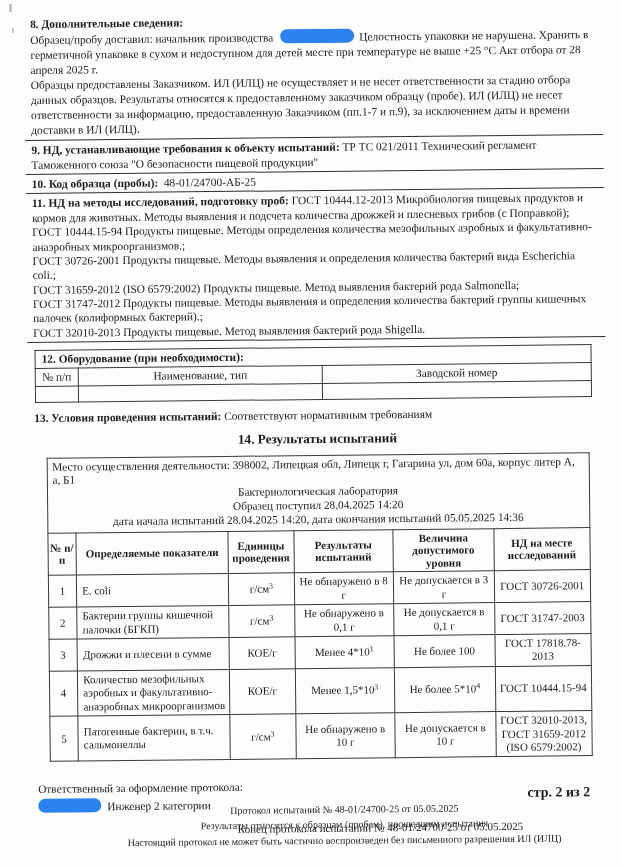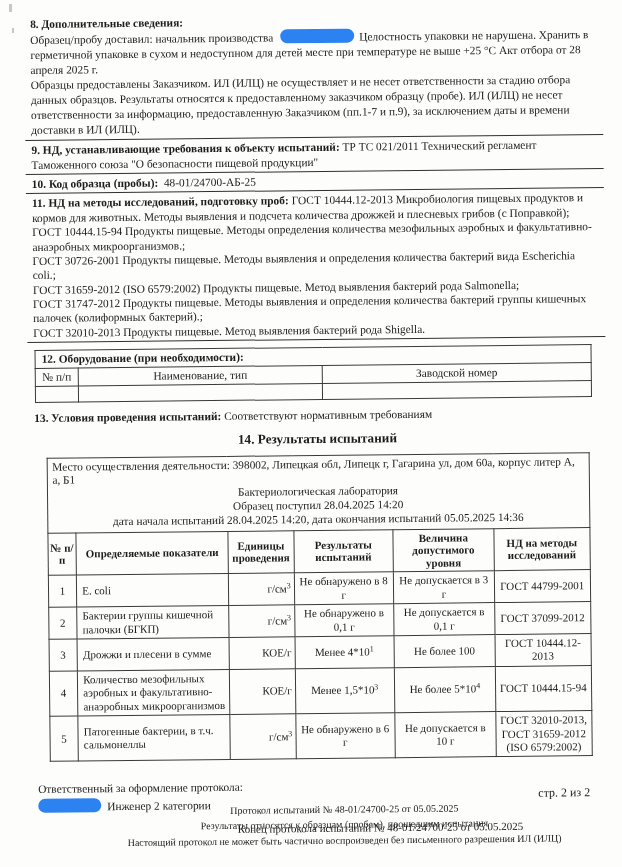--- a/index.html
+++ b/index.html
@@ -40,32 +40,32 @@
   .res-title{text-align:center;font-weight:bold;font-size:13.2px;margin:7px 0 7px 0;}
   
   .res-table{width:543px;margin:0 auto;font-size:11px;line-height:1.22;}
   .res-table td,.res-table th{border:1.2px solid #3a3a3a;padding:2px 3px;vertical-align:middle;}
   .res-table .meta-cell{padding:2px 5px 3px 5px;font-size:11.3px;}
   .meta-line{text-align:center;}
   .meta-line.first{text-align:left;}
   .res-table th{font-weight:bold;text-align:center;line-height:1.15;padding:2px 2px;}
   .col-n{width:26px;text-align:center;}
   .col-ind{width:163px;text-align:left;}
-  .col-unit{width:60px;text-align:right;}
+  .col-unit{width:60px;text-align:center;}
   .col-res{width:104px;text-align:center;}
   .col-allow{width:106px;text-align:center;}
   .col-method{width:96px;text-align:center;}
   .res-table td.col-ind{padding-left:5px;}
   sup{font-size:8px;line-height:0;vertical-align:4px;}
   
   .sign-block{margin:20px 0 0 0;}
   .sign-row{margin-top:2px;}
   .end-note{margin-top:9px;text-align:center;padding-left:118px;font-size:11px;}
   
-  .page-num{position:absolute;right:14px;bottom:56px;font-size:12px;}
+  .page-num{position:absolute;right:14px;bottom:56px;font-size:14px;font-weight:bold;}
   .footer{position:absolute;left:0;bottom:12px;width:100%;text-align:center;font-size:10px;line-height:1.55;padding-left:46px;box-sizing:border-box;}
 </style>
 </head>
 <body>
 
 <div class="page">
   <div class="scan-mark" style="left:9px;top:4px;width:3px;height:8px;"></div>
   <div class="scan-mark" style="left:12px;top:28px;width:2px;height:5px;"></div>
 
   <div class="content">
@@ -124,59 +124,59 @@
           <div class="meta-line">Образец поступил 28.04.2025 14:20</div>
           <div class="meta-line">дата начала испытаний 28.04.2025 14:20, дата окончания испытаний 05.05.2025 14:36</div>
         </td>
       </tr>
       <tr>
         <th class="col-n">№ п/п</th>
         <th class="col-ind">Определяемые показатели</th>
         <th class="col-unit">Единицы проведения</th>
         <th class="col-res">Результаты испытаний</th>
         <th class="col-allow">Величина допустимого уровня</th>
-        <th class="col-method">НД на методы исследований</th>
+        <th class="col-method">НД на месте исследований</th>
       </tr>
       <tr>
         <td class="col-n">1</td>
         <td class="col-ind">E. coli</td>
         <td class="col-unit"><span>г/см</span><sup>3</sup></td>
         <td class="col-res"><span>Не обнаружено в 8 г</span><sup></sup></td>
         <td class="col-allow"><span>Не допускается в 3 г</span><sup></sup></td>
-        <td class="col-method">ГОСТ 44799-2001</td>
+        <td class="col-method">ГОСТ 30726-2001</td>
       </tr>
       <tr>
         <td class="col-n">2</td>
         <td class="col-ind">Бактерии группы кишечной палочки (БГКП)</td>
         <td class="col-unit"><span>г/см</span><sup>3</sup></td>
         <td class="col-res"><span>Не обнаружено в 0,1 г</span><sup></sup></td>
         <td class="col-allow"><span>Не допускается в 0,1 г</span><sup></sup></td>
-        <td class="col-method">ГОСТ 37099-2012</td>
+        <td class="col-method">ГОСТ 31747-2003</td>
       </tr>
       <tr>
         <td class="col-n">3</td>
         <td class="col-ind">Дрожжи и плесени в сумме</td>
         <td class="col-unit"><span>КОЕ/г</span><sup></sup></td>
         <td class="col-res"><span>Менее 4*10</span><sup>1</sup></td>
         <td class="col-allow"><span>Не более 100</span><sup></sup></td>
-        <td class="col-method">ГОСТ 10444.12-2013</td>
+        <td class="col-method">ГОСТ 17818.78-2013</td>
       </tr>
       <tr>
         <td class="col-n">4</td>
         <td class="col-ind">Количество мезофильных аэробных и факультативно-анаэробных микроорганизмов</td>
         <td class="col-unit"><span>КОЕ/г</span><sup></sup></td>
         <td class="col-res"><span>Менее 1,5*10</span><sup>3</sup></td>
         <td class="col-allow"><span>Не более 5*10</span><sup>4</sup></td>
         <td class="col-method">ГОСТ 10444.15-94</td>
       </tr>
       <tr>
         <td class="col-n">5</td>
         <td class="col-ind">Патогенные бактерии, в т.ч. сальмонеллы</td>
         <td class="col-unit"><span>г/см</span><sup>3</sup></td>
-        <td class="col-res"><span>Не обнаружено в 6 г</span><sup></sup></td>
+        <td class="col-res"><span>Не обнаружено в 10 г</span><sup></sup></td>
         <td class="col-allow"><span>Не допускается в 10 г</span><sup></sup></td>
         <td class="col-method">ГОСТ 32010-2013, ГОСТ 31659-2012 (ISO 6579:2002)</td>
       </tr>
     </tbody>
       </table>
 
     <div class="sign-block">
       <p>Ответственный за оформление протокола:</p>
       <p class="sign-row"><span class="redact small"></span><span>Инженер 2 категории</span></p>
     </div>

